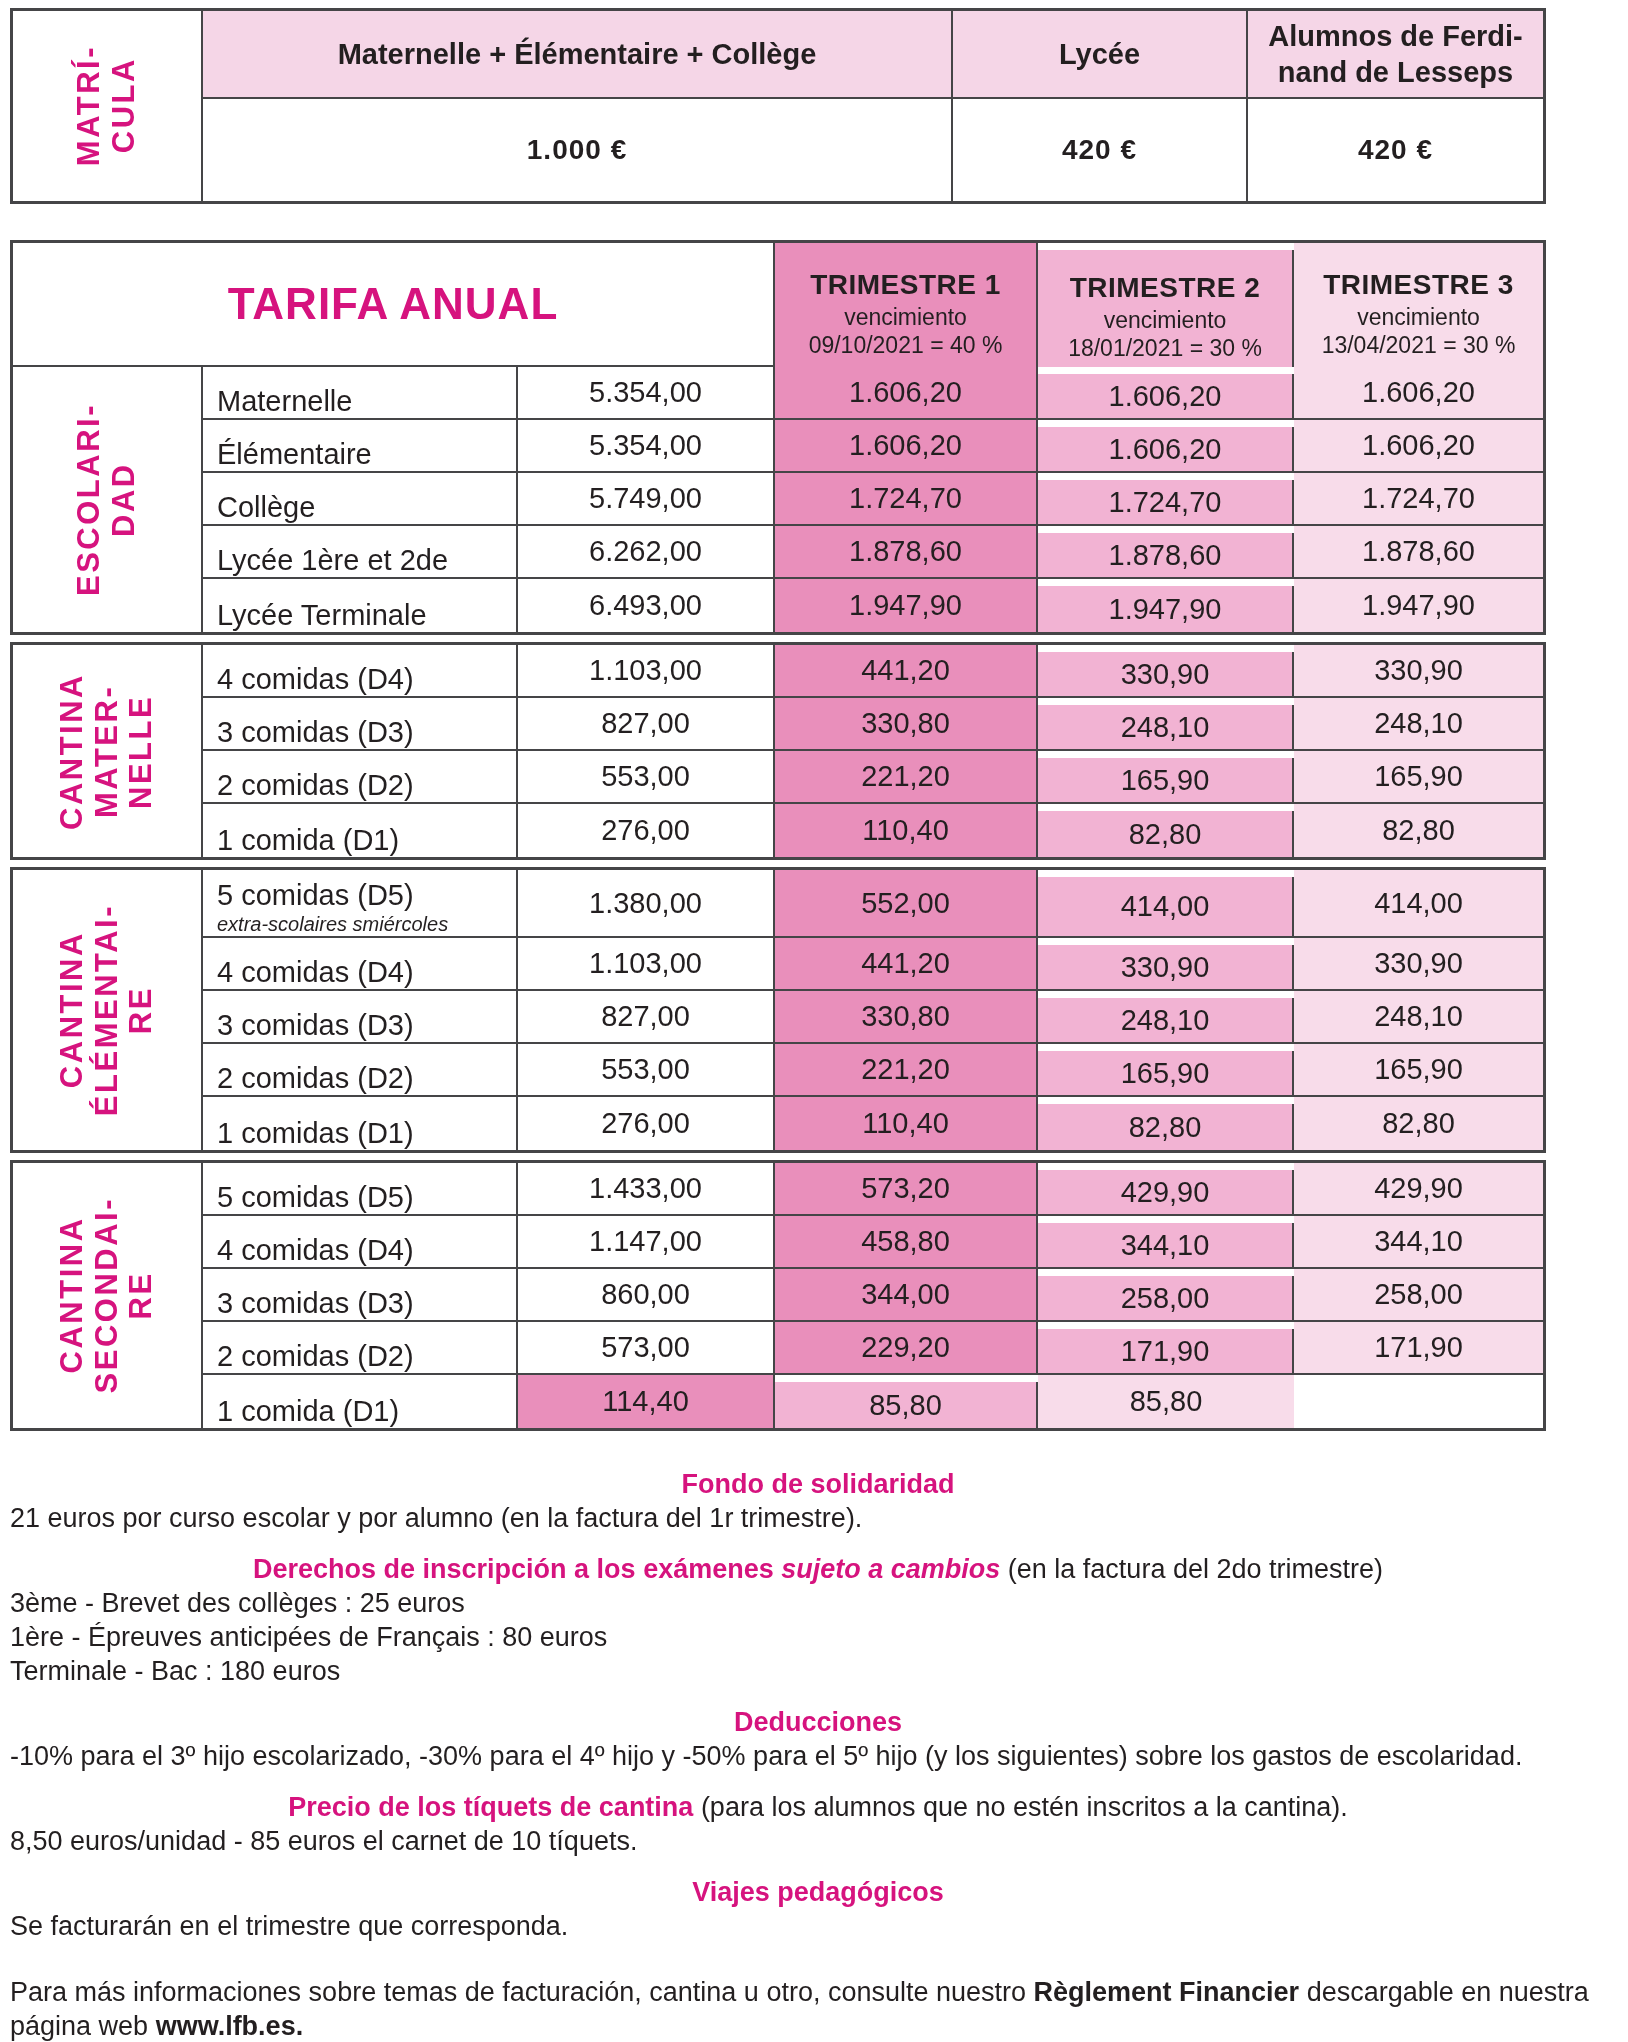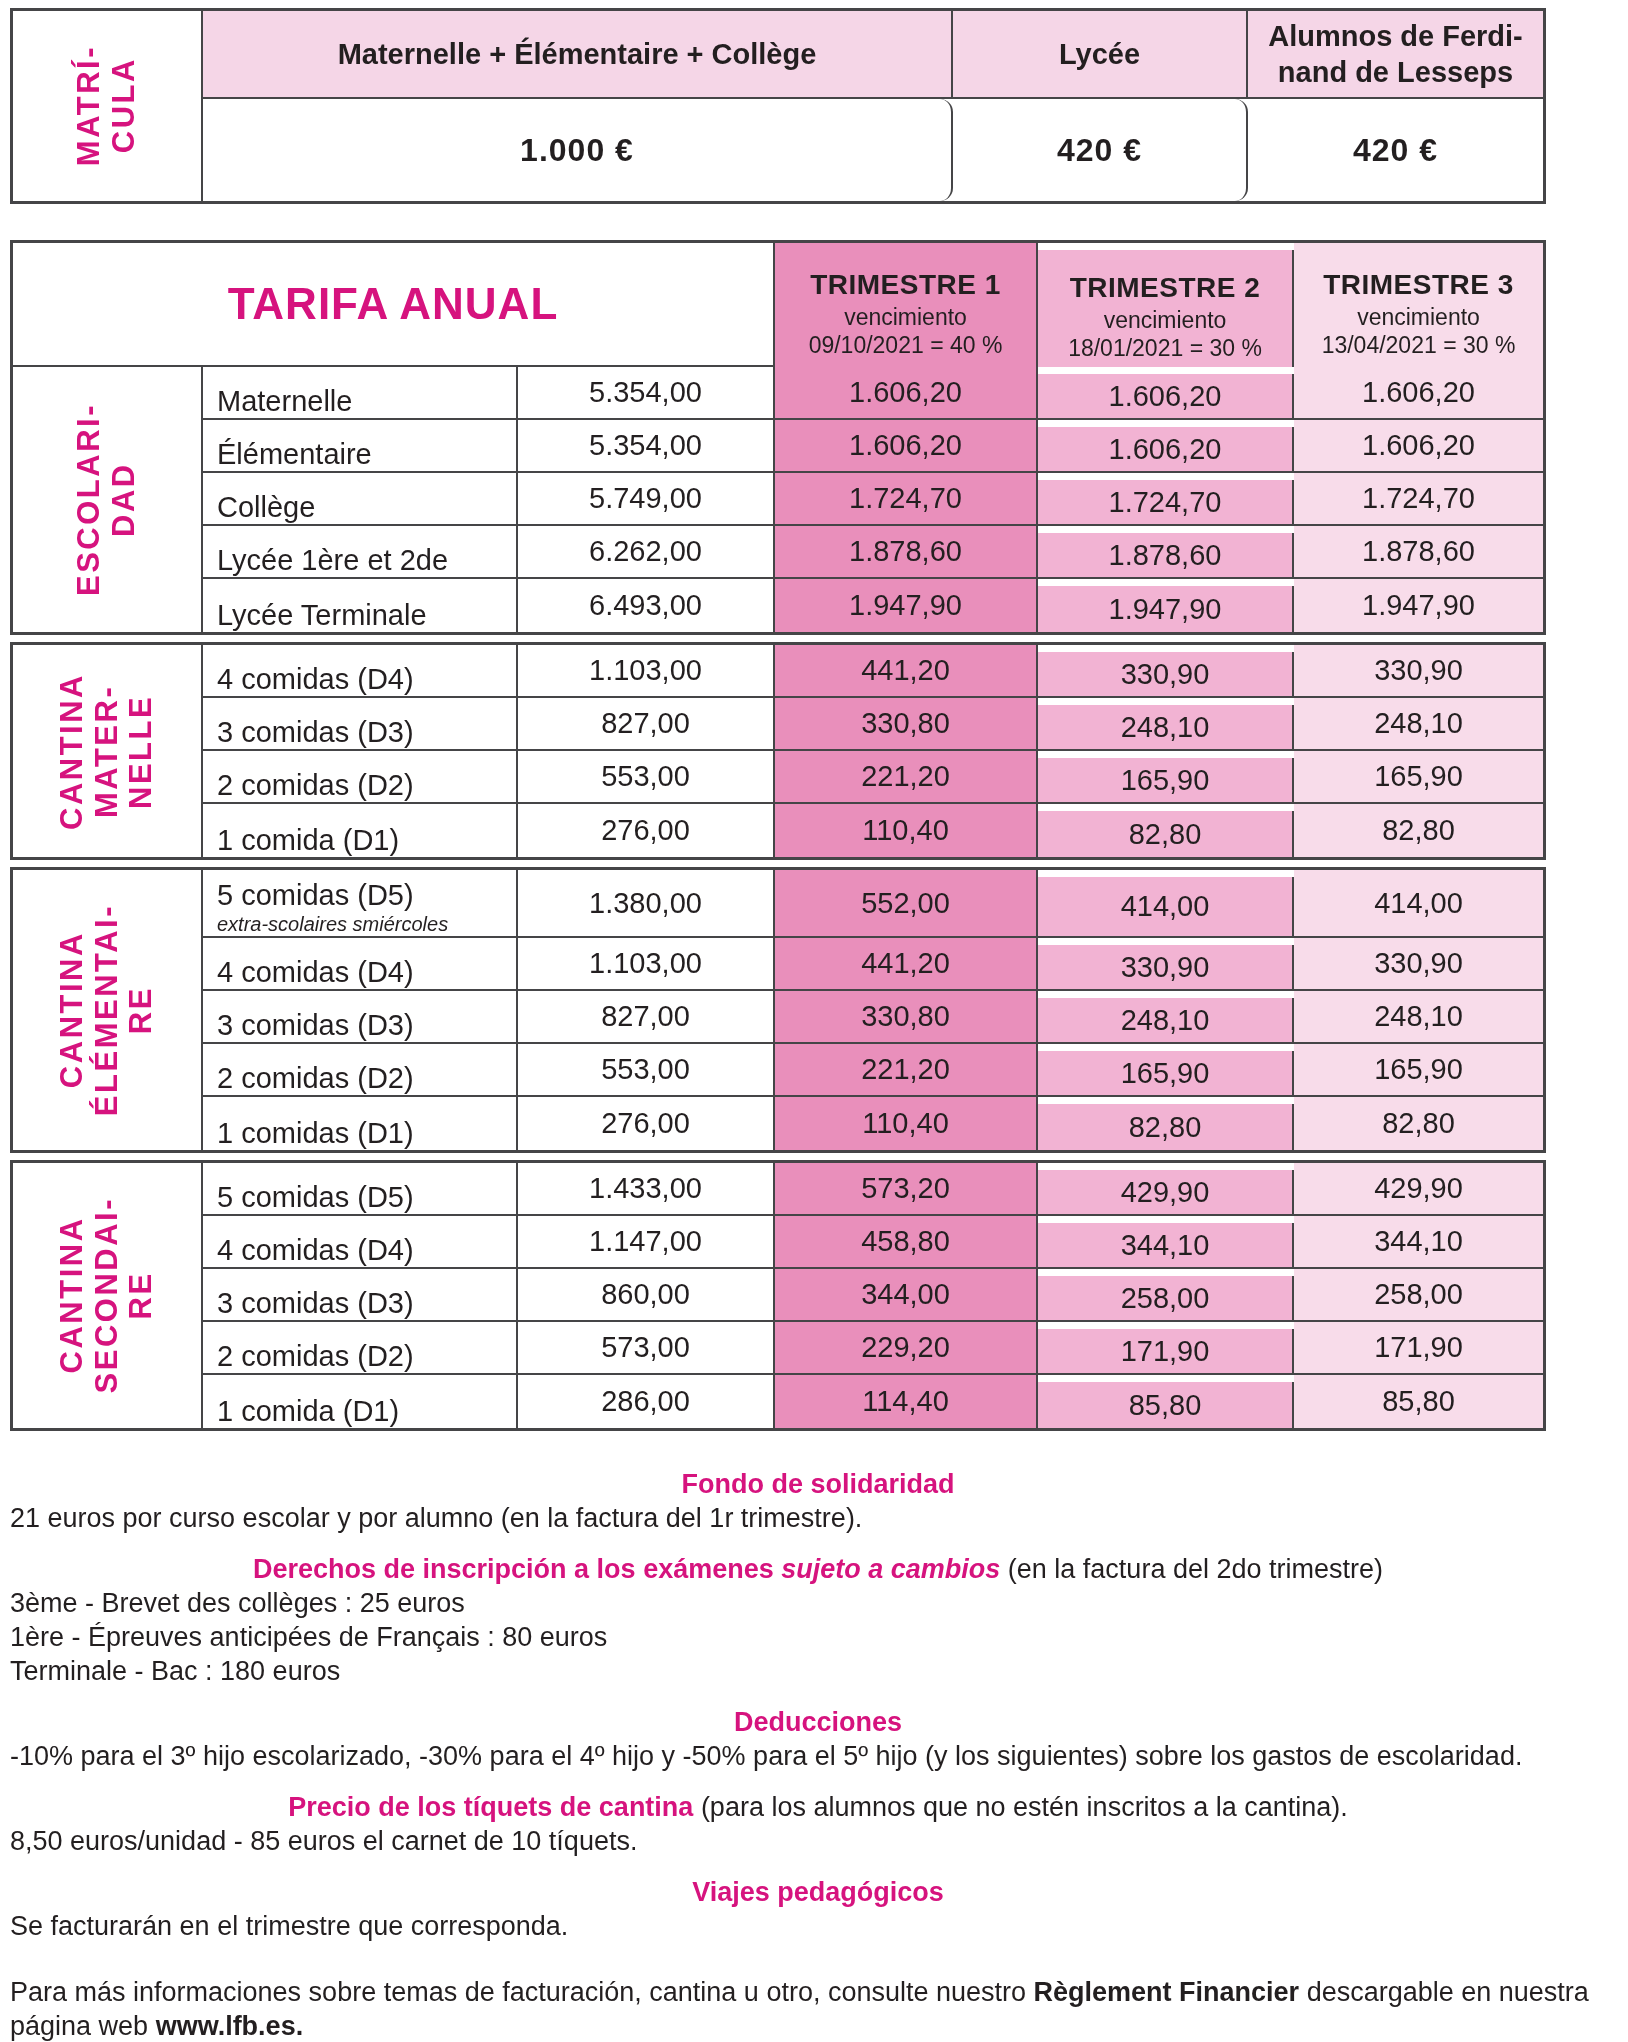--- a/index.html
+++ b/index.html
@@ -56,21 +56,21 @@
   .tarifa-title { font-size: 44px; font-weight: bold; letter-spacing: 1px; color: var(--magenta); }
 
   .trim-head { flex-direction: column; padding-top: 17px; }
   .trim-name { font-size: 28px; font-weight: bold; letter-spacing: 0.5px; }
   .trim-venc { font-size: 23px; margin-top: 3px; }
   .trim-date { font-size: 23px; margin-top: 1px; }
 
   
   .mat-side { grid-row: 1 / span 2; }
   .mat-head { background: var(--pinkhead); font-weight: bold; font-size: 29px; text-align: center; white-space: pre-line; line-height: 1.25; }
-  .mat-val  { font-weight: bold; font-size: 32px; letter-spacing: 1px; border-radius: 13px; }
+  .mat-val  { font-weight: bold; font-size: 28px; letter-spacing: 1px; }
 
   
   .notes { margin-top: 36px; width: 1616px; font-size: 27px; line-height: 34px; padding-left: 0px; }
   .note { margin-bottom: 17px; }
   .note-heading { font-weight: bold; color: var(--magenta); text-align: center; }
   .note-heading .italic { font-style: italic; }
   .note-heading .hs { color: #231f20; font-weight: normal; margin-top: 44px; }
   .note-body { white-space: pre-line; color: #231f20; }
   .closing { margin-top: 32px; }
   .closing b { font-weight: bold; }
@@ -284,21 +284,20 @@
       <span class="lbl">2 comidas (D2)</span>
     </div>
   <div class="cell num br bb">573,00</div>
   <div class="cell num pink1 br bb">229,20</div>
   <div class="cell num pink2 br bb">171,90</div>
   <div class="cell num pink3 bb">171,90</div>
 
   <div class="cell label-cell br">
       <span class="lbl">1 comida (D1)</span>
     </div>
-  <div class="cell num br">286,00</div>
   <div class="cell num pink1 br">114,40</div>
   <div class="cell num pink2 br">85,80</div>
   <div class="cell num pink3">85,80</div>
 </div>
 
 <div class="notes">
 
   <div class="note">
     <div class="note-heading"><span class="mh">Fondo de solidaridad</span></div>
     <div class="note-body">21 euros por curso escolar y por alumno (en la factura del 1r trimestre).</div>

